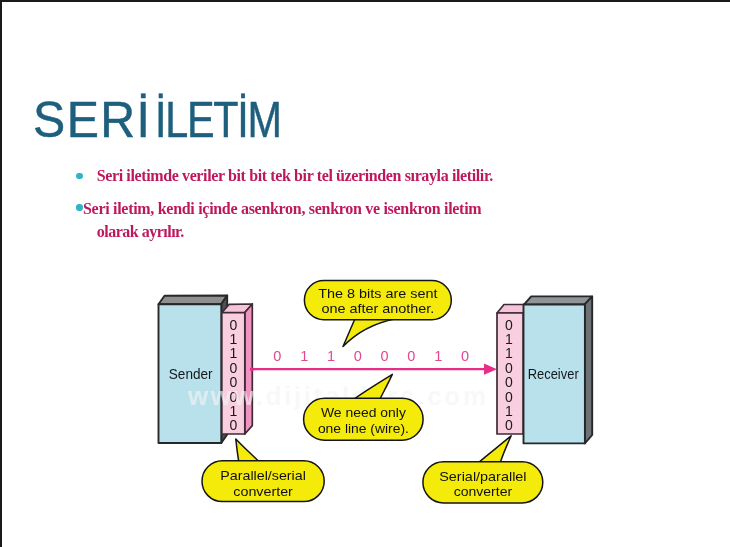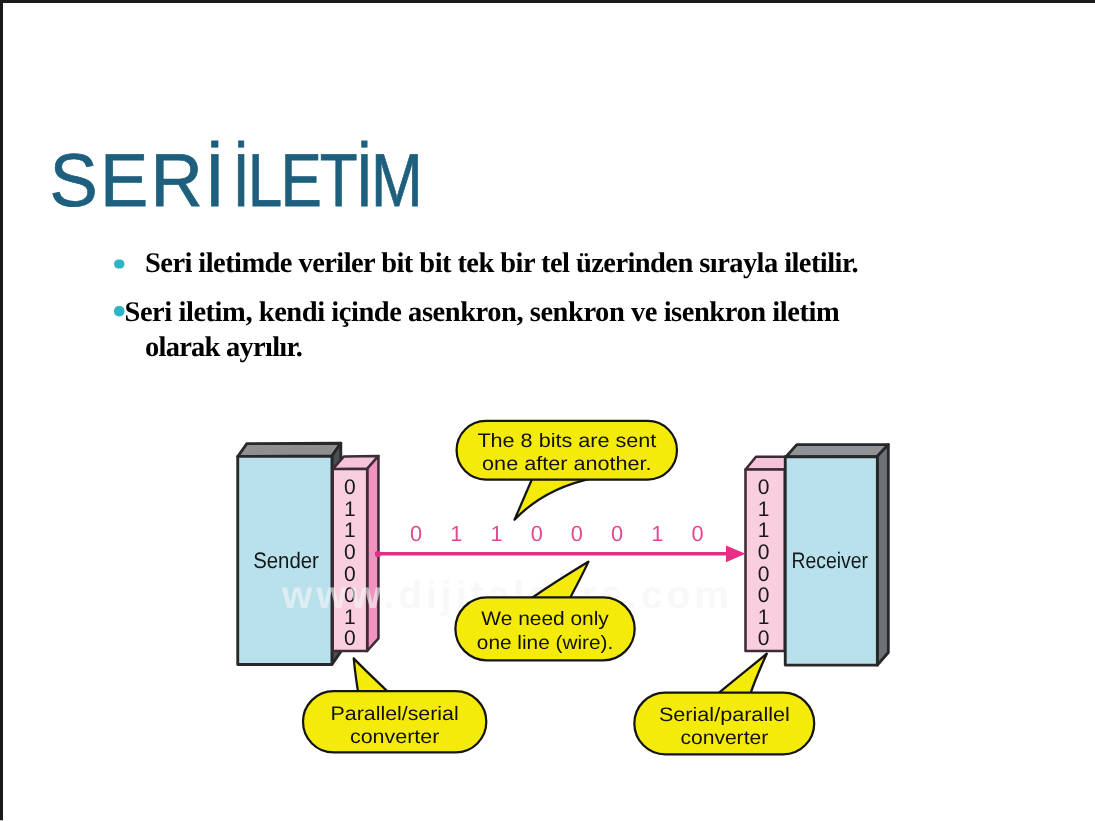--- a/index.html
+++ b/index.html
@@ -5,21 +5,21 @@
   html,body{margin:0;padding:0;}
   body{width:730px;height:547px;position:relative;background:#ffffff;overflow:hidden;
        font-family:"Liberation Sans",sans-serif;}
   .btop{position:absolute;left:0;top:0;width:730px;height:2px;background:#1a1a1a;}
   .bleft{position:absolute;left:0;top:0;width:2px;height:547px;background:#1a1a1a;}
   .title{position:absolute;left:0;top:94.6px;width:590px;height:50px;font-size:50px;font-weight:normal;line-height:50px;-webkit-text-stroke:0.5px #1d5f7d;
          color:#1d5f7d;white-space:nowrap;}
   .title span{position:absolute;top:0;transform-origin:0 0;display:block;}
   .bul{position:absolute;border-radius:50%;background:#2eb4c7;width:6.4px;height:6.4px;}
   .btxt{position:absolute;font-family:"Liberation Serif",serif;font-weight:bold;
-        color:#000000;font-size:19px;line-height:21.4px;white-space:nowrap;}
+        color:#be185d;font-size:16px;line-height:21.4px;white-space:nowrap;}
 </style>
 </head>
 <body>
 <div class="btop"></div>
 <div class="bleft"></div>
 <div class="title">
     <span style="left:32.9px;letter-spacing:1.5px;transform:scaleX(0.965);">SERİ</span>
     <span style="left:154.6px;letter-spacing:-1.55px;transform:scaleX(0.827);">İLETİM</span>
   </div>
 <div class="bul" style="left:76.2px;top:172.5px;"></div>

